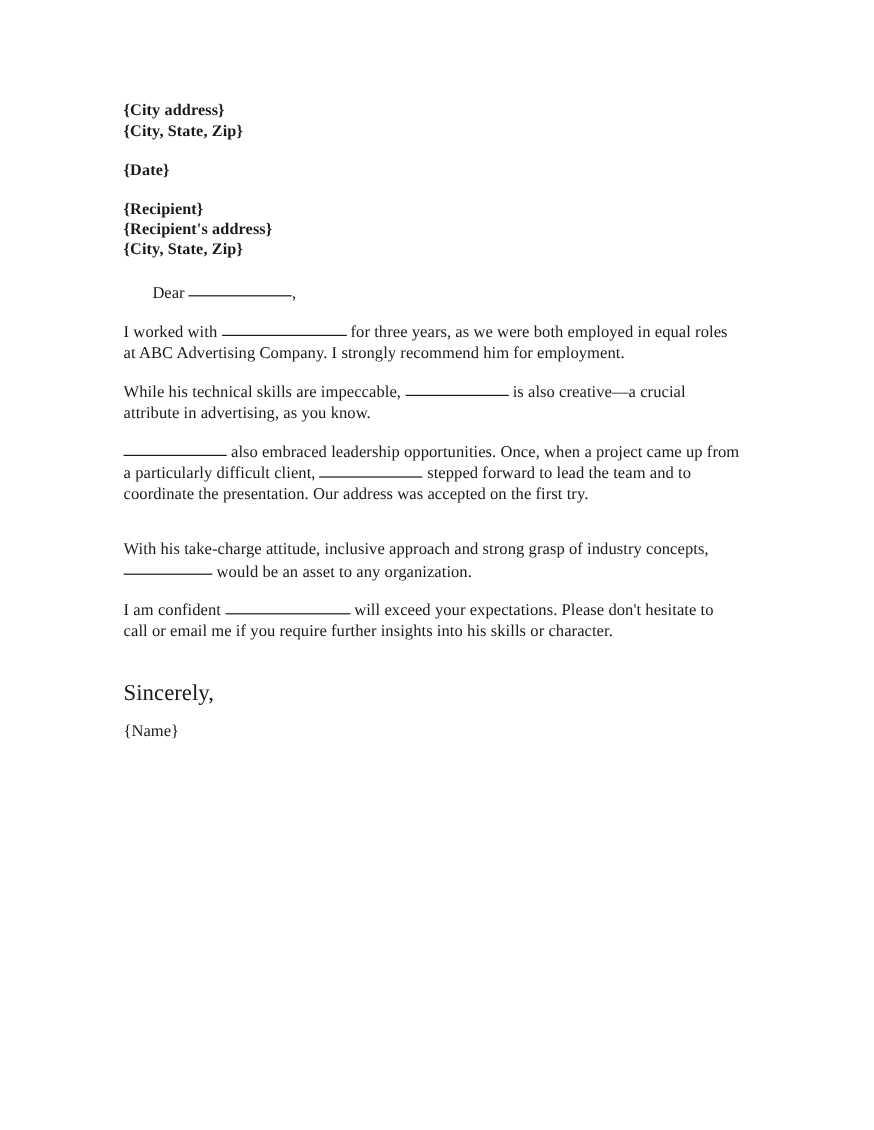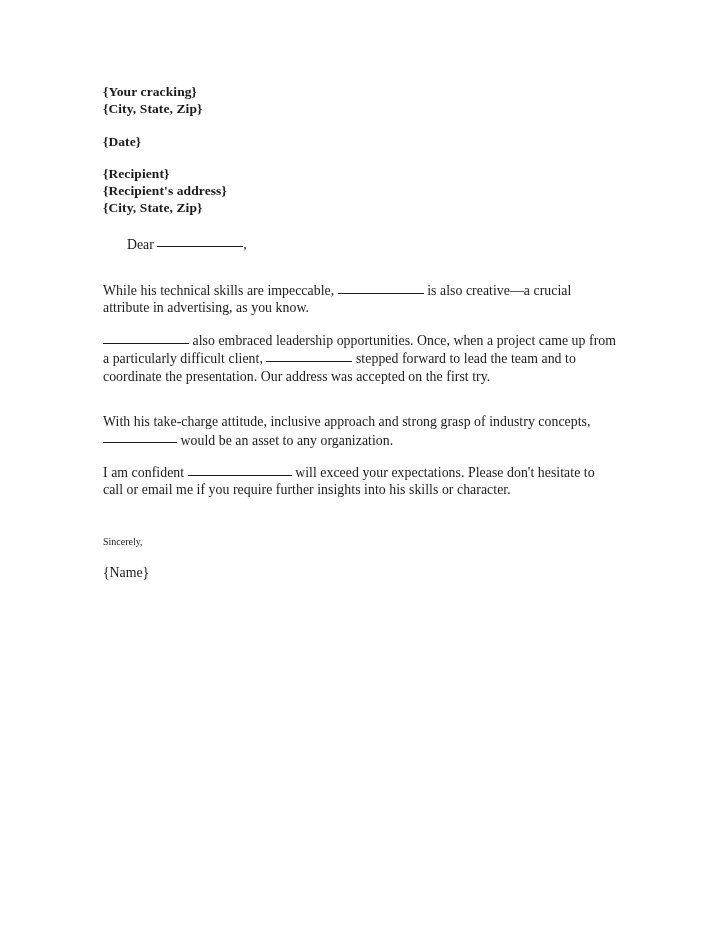--- a/index.html
+++ b/index.html
@@ -68,38 +68,38 @@
     top: -1px;
     height: 0.92em;
   }
   .blank.w-sm   { width: 74px; }
   .blank.w-md   { width: 86px; }
   .blank.w-lg   { width: 104px; }
 
   
   .closing-gap-top { height: 34px; }
   .sincerely {
-    font-size: 10px;
+    font-size: 19px;
     line-height: 17.6px;
   }
   .sign-gap { height: 14px; }
   .signature {
     font-weight: normal;
     font-size: 13.8px;
     line-height: 17.6px;
   }
 </style>
 </head>
 <body>
 
 <div class="page">
   <div class="content">
 
     <div class="addr-block">
-      <div class="addr-line">{Your cracking}</div>
+      <div class="addr-line">{City address}</div>
       <div class="addr-line">{City, State, Zip}</div>
     </div>
 
     <div class="block-gap"></div>
 
     <div class="addr-block">
       <div class="addr-line">{Date}</div>
     </div>
 
     <div class="block-gap"></div>
@@ -112,20 +112,21 @@
 
     <div class="para-gap" style="height:18px"></div>
 
     <div class="salutation">
       <span>Dear</span><span> </span><span class="blank w-md"></span><span>,</span>
     </div>
 
     <div class="para-gap"></div>
 
     <div id="paragraphs">
+        <p class="para"><span>I worked with </span><span class="blank w-lg"></span><span> for three years, as we were both employed in equal roles at ABC Advertising Company. I strongly recommend him for employment.</span></p>
         <div class="para-gap"></div>
         <p class="para"><span>While his technical skills are impeccable, </span><span class="blank w-md"></span><span> is also creative—a crucial attribute in advertising, as you know.</span></p>
         <div class="para-gap"></div>
         <p class="para"><span class="blank w-md"></span><span> also embraced leadership opportunities. Once, when a project came up from a particularly difficult client, </span><span class="blank w-md"></span><span> stepped forward to lead the team and to coordinate the presentation. Our address was accepted on the first try.</span></p>
         <div class="para-gap"></div>
         <div class="para-gap"></div>
         <p class="para"><span>With his take-charge attitude, inclusive approach and strong grasp of industry concepts, </span><span class="blank w-sm"></span><span> would be an asset to any organization.</span></p>
         <div class="para-gap"></div>
         <p class="para"><span>I am confident </span><span class="blank w-lg"></span><span> will exceed your expectations. Please don't hesitate to call or email me if you require further insights into his skills or character.</span></p>
       </div>

